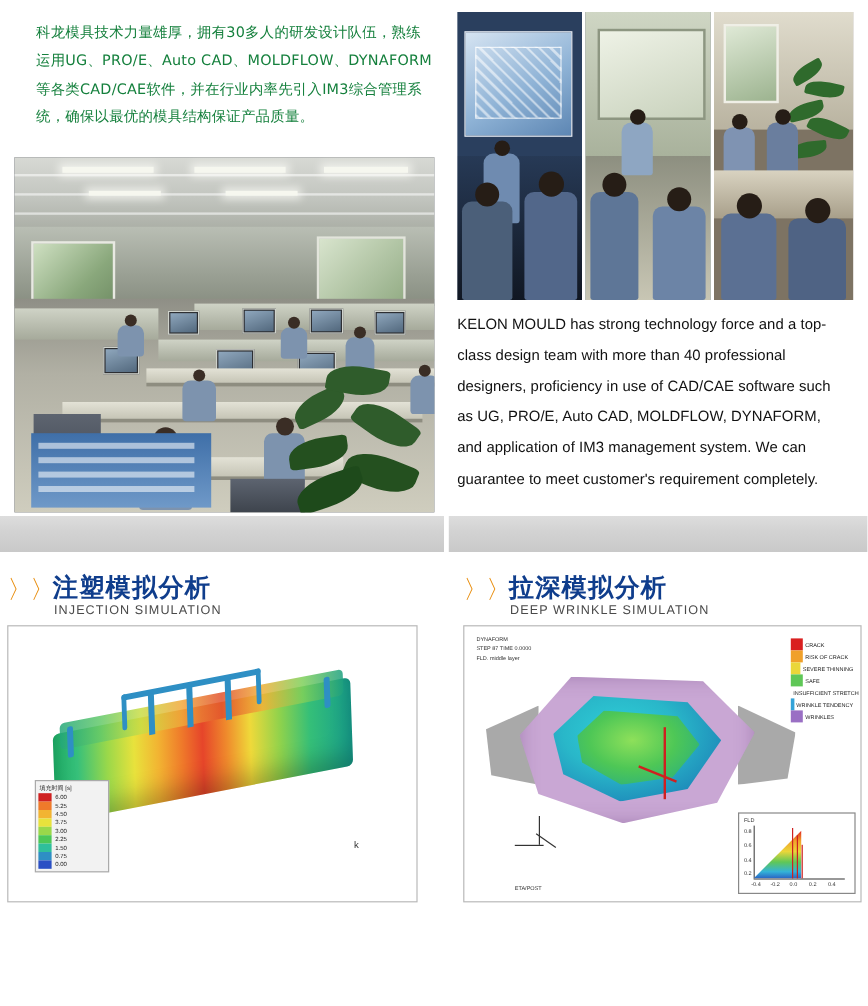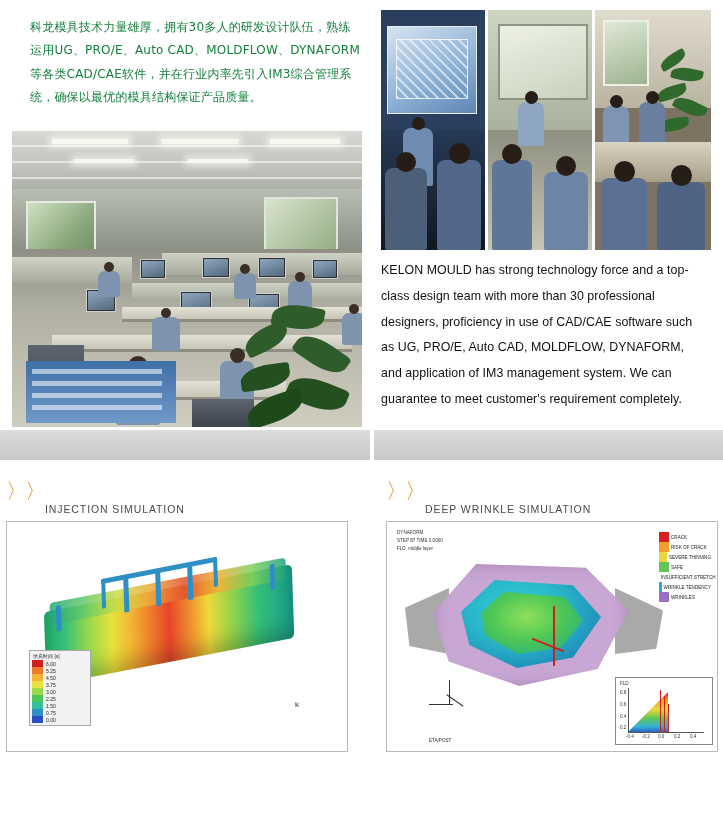--- a/index.html
+++ b/index.html
@@ -457,33 +457,35 @@
     <div class="tbl"></div>
     <div class="fig" style="left:6px;top:168px;width:46px;height:72px;background:#5b7093;">
         <span class="hd" style="width:21px;height:21px;margin-left:-10px;top:-17px;"></span>
       </div>
     <div class="fig" style="left:62px;top:172px;width:48px;height:68px;background:#4f6384;">
         <span class="hd" style="width:21px;height:21px;margin-left:-10px;top:-17px;"></span>
       </div>
   </div>
 </div>
 
-<div class="en-intro">KELON MOULD has strong technology force and a top-class design team with more than 30 professional designers, proficiency in use of CAD/CAE software such as UG, PRO/E, Auto CAD, MOLDFLOW, DYNAFORM, and application of IM3 management system. We can guarantee to meet customer's requirement completely.</div>
+<div class="en-intro">KELON MOULD has strong technology force and a top-class design team with more than 40 professional designers, proficiency in use of CAD/CAE software such as UG, PRO/E, Auto CAD, MOLDFLOW, DYNAFORM, and application of IM3 management system. We can guarantee to meet customer's requirement completely.</div>
 
 <div class="topstripe"></div>
 <div class="grayband band-left"></div>
 <div class="grayband band-right"></div>
 
 <div class="sec-head head-inject">
   <span class="chev">〉〉</span>
+  <span class="cn">注塑模拟分析</span>
   <span class="en">INJECTION SIMULATION</span>
 </div>
 
 <div class="sec-head head-deep">
   <span class="chev">〉〉</span>
+  <span class="cn">拉深模拟分析</span>
   <span class="en">DEEP WRINKLE SIMULATION</span>
 </div>
 
 <div class="simpanel sim-left">
 
   <div class="mold">
     <div class="slab"></div>
     <div class="slab-top"></div>
     <div class="rail" style="left:58px;top:0;width:116px;height:5px;"></div>
     <div class="rail" style="left:58px;top:0;width:4px;height:30px;"></div>

